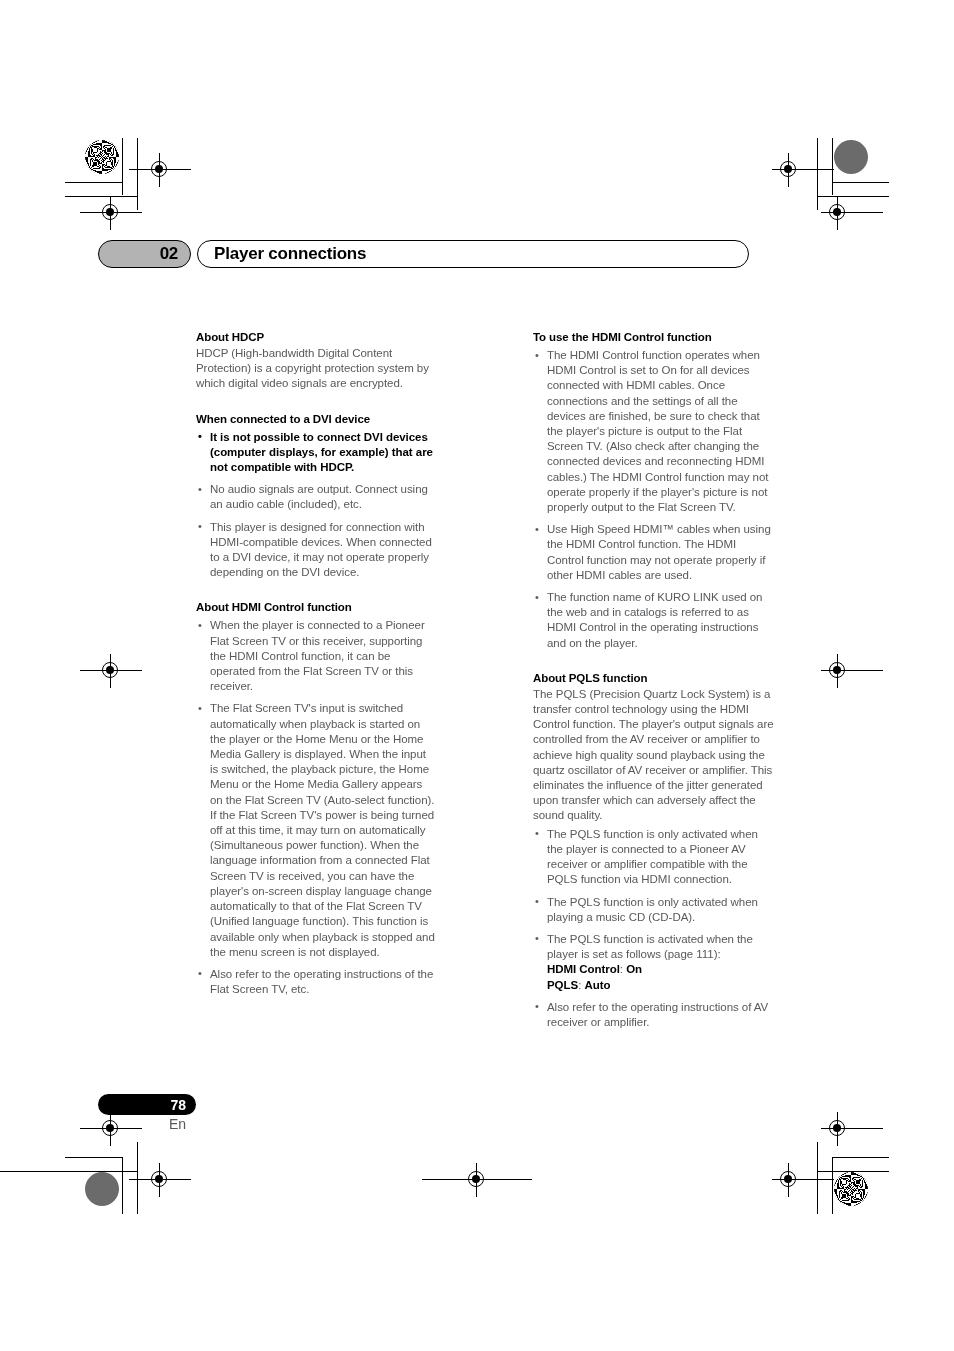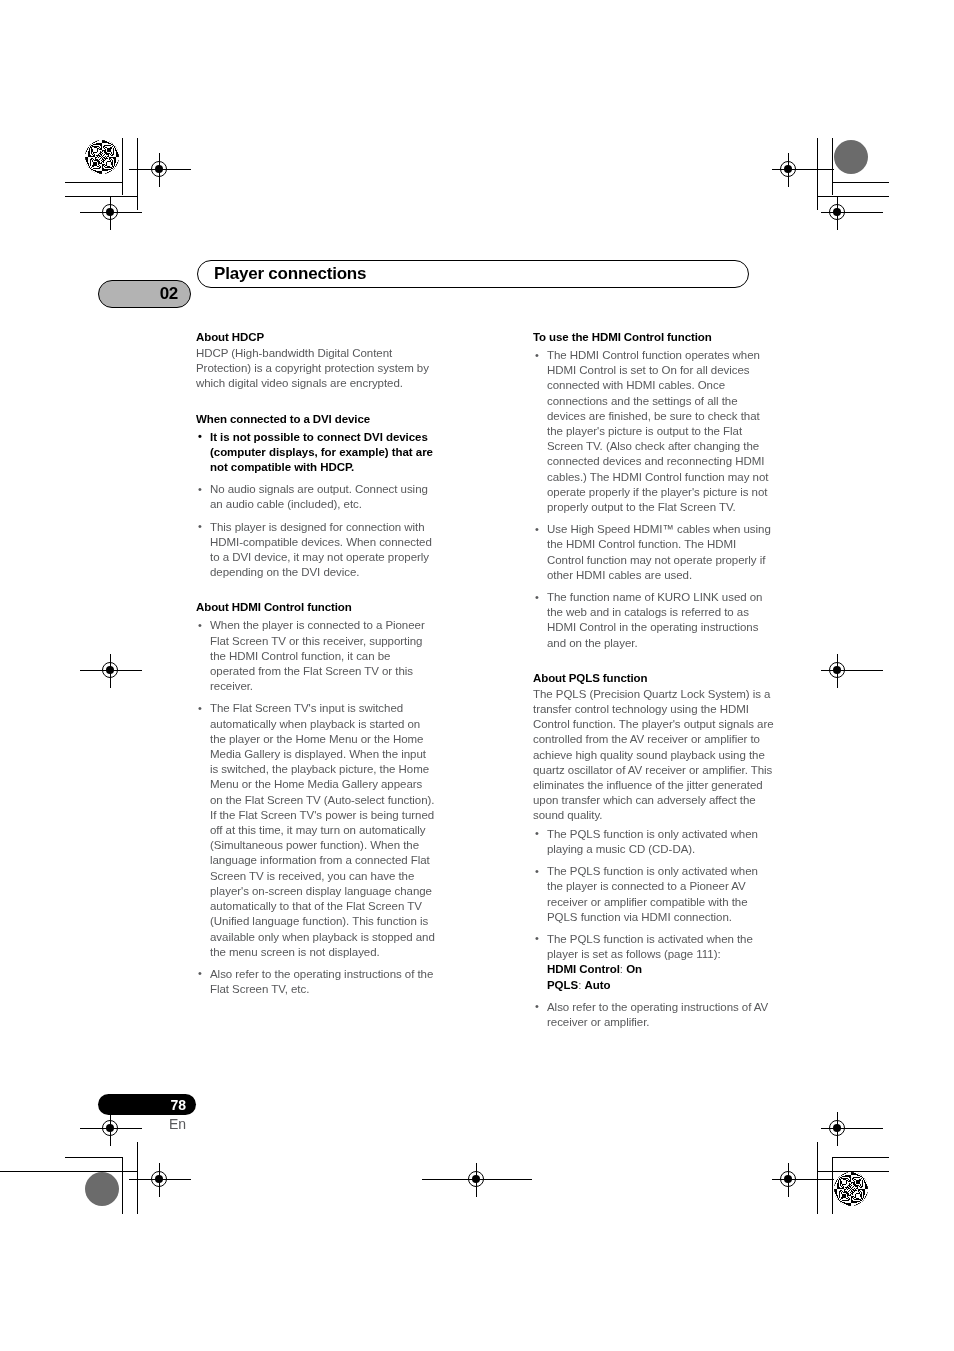--- a/index.html
+++ b/index.html
@@ -95,21 +95,20 @@
     border-radius: 14px;
     box-sizing: border-box;
     display: flex;
     align-items: center;
     justify-content: flex-end;
     padding-right: 12px;
     font-size: 17px;
     font-weight: bold;
     color: #000;
     letter-spacing: -0.3px;
-    margin-top: 40px;
   }
   .chapter-title-pill {
     width: 552px;
     height: 28px;
     background: #ffffff;
     border: 1.5px solid #000;
     border-radius: 14px;
     box-sizing: border-box;
     display: flex;
     align-items: center;
@@ -349,22 +348,22 @@
     <h3 class="sec-head">To use the HDMI Control function</h3>
     <ul class="bullets">
       <li>The HDMI Control function operates when HDMI Control is set to On for all devices connected with HDMI cables. Once connections and the settings of all the devices are finished, be sure to check that the player's picture is output to the Flat Screen TV. (Also check after changing the connected devices and reconnecting HDMI cables.) The HDMI Control function may not operate properly if the player's picture is not properly output to the Flat Screen TV.</li>
       <li>Use High Speed HDMI™ cables when using the HDMI Control function. The HDMI Control function may not operate properly if other HDMI cables are used.</li>
       <li>The function name of KURO LINK used on the web and in catalogs is referred to as HDMI Control in the operating instructions and on the player.</li>
     </ul>
 
     <h3 class="sec-head spaced">About PQLS function</h3>
     <p class="para">The PQLS (Precision Quartz Lock System) is a transfer control technology using the HDMI Control function. The player's output signals are controlled from the AV receiver or amplifier to achieve high quality sound playback using the quartz oscillator of AV receiver or amplifier. This eliminates the influence of the jitter generated upon transfer which can adversely affect the sound quality.</p>
     <ul class="bullets">
+      <li>The PQLS function is only activated when the player is connected to a Pioneer AV receiver or amplifier compatible with the PQLS function via HDMI connection.</li>
       <li>The PQLS function is only activated when playing a music CD (CD-DA).</li>
-      <li>The PQLS function is only activated when the player is connected to a Pioneer AV receiver or amplifier compatible with the PQLS function via HDMI connection.</li>
       <li>
         <span>The PQLS function is activated when the player is set as follows (page 111):</span><br>
         <span class="setting-line"><b>HDMI Control</b>: <b>On</b></span><br>
         <span class="setting-line"><b>PQLS</b>: <b>Auto</b></span>
       </li>
       <li>Also refer to the operating instructions of AV receiver or amplifier.</li>
     </ul>
   </div>
 </div>
 

